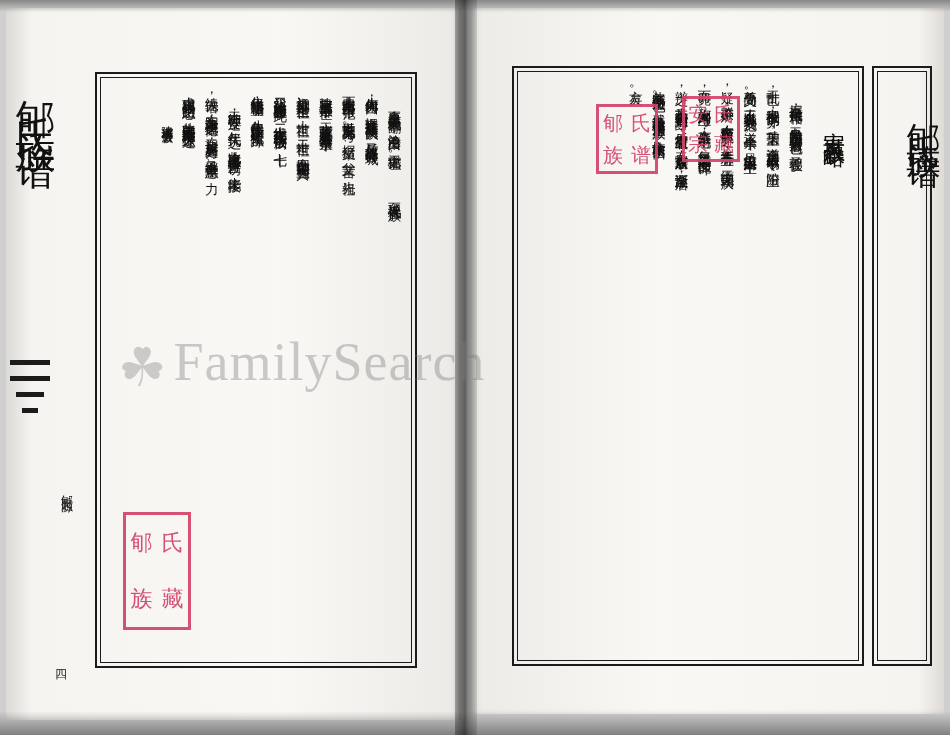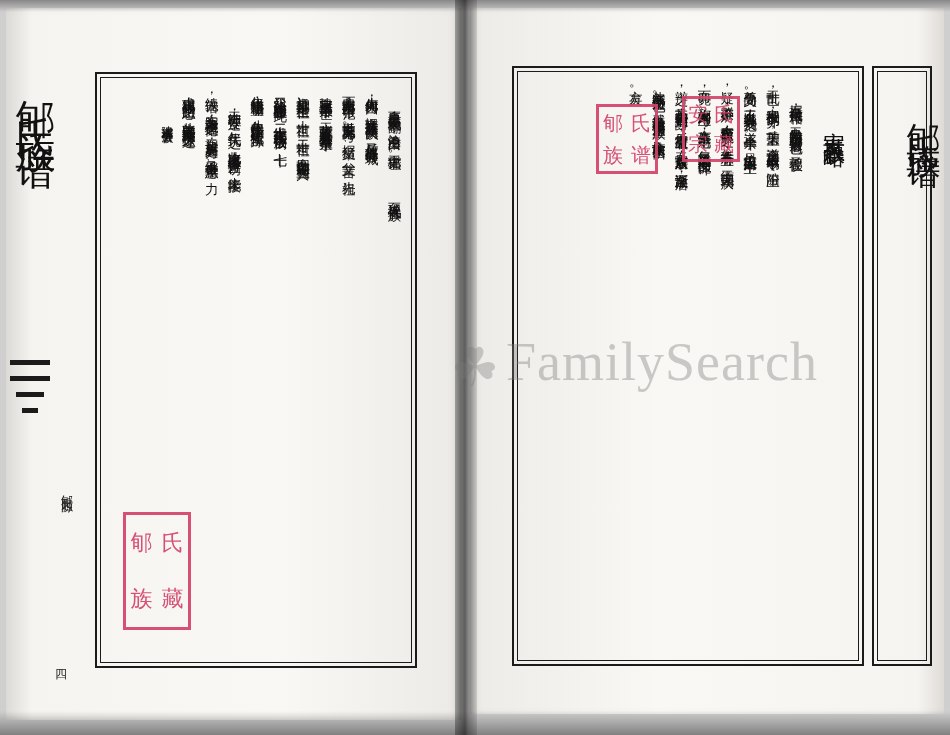--- a/index.html
+++ b/index.html
@@ -193,21 +193,21 @@
   .seal-1 { left: 596px; top: 104px; width: 62px; height: 70px; }
   .seal-2 { left: 682px; top: 96px; width: 58px; height: 66px; }
   .seal-3 { left: 123px; top: 512px; width: 68px; height: 118px; }
   .seal-3 .ch { font-size: 22px; }
 
   
   .watermark {
     position: absolute;
     left: 118px; top: 330px;
     width: 700px;
-    text-align: right;
+    text-align: left;
     font-size: 54px;
     font-family: "Liberation Serif", serif;
     color: rgba(120,120,120,0.38);
     letter-spacing: 1px;
     pointer-events: none;
     user-select: none;
   }
   .watermark .leaf {
     display: inline-block;
     transform: translateY(6px);

